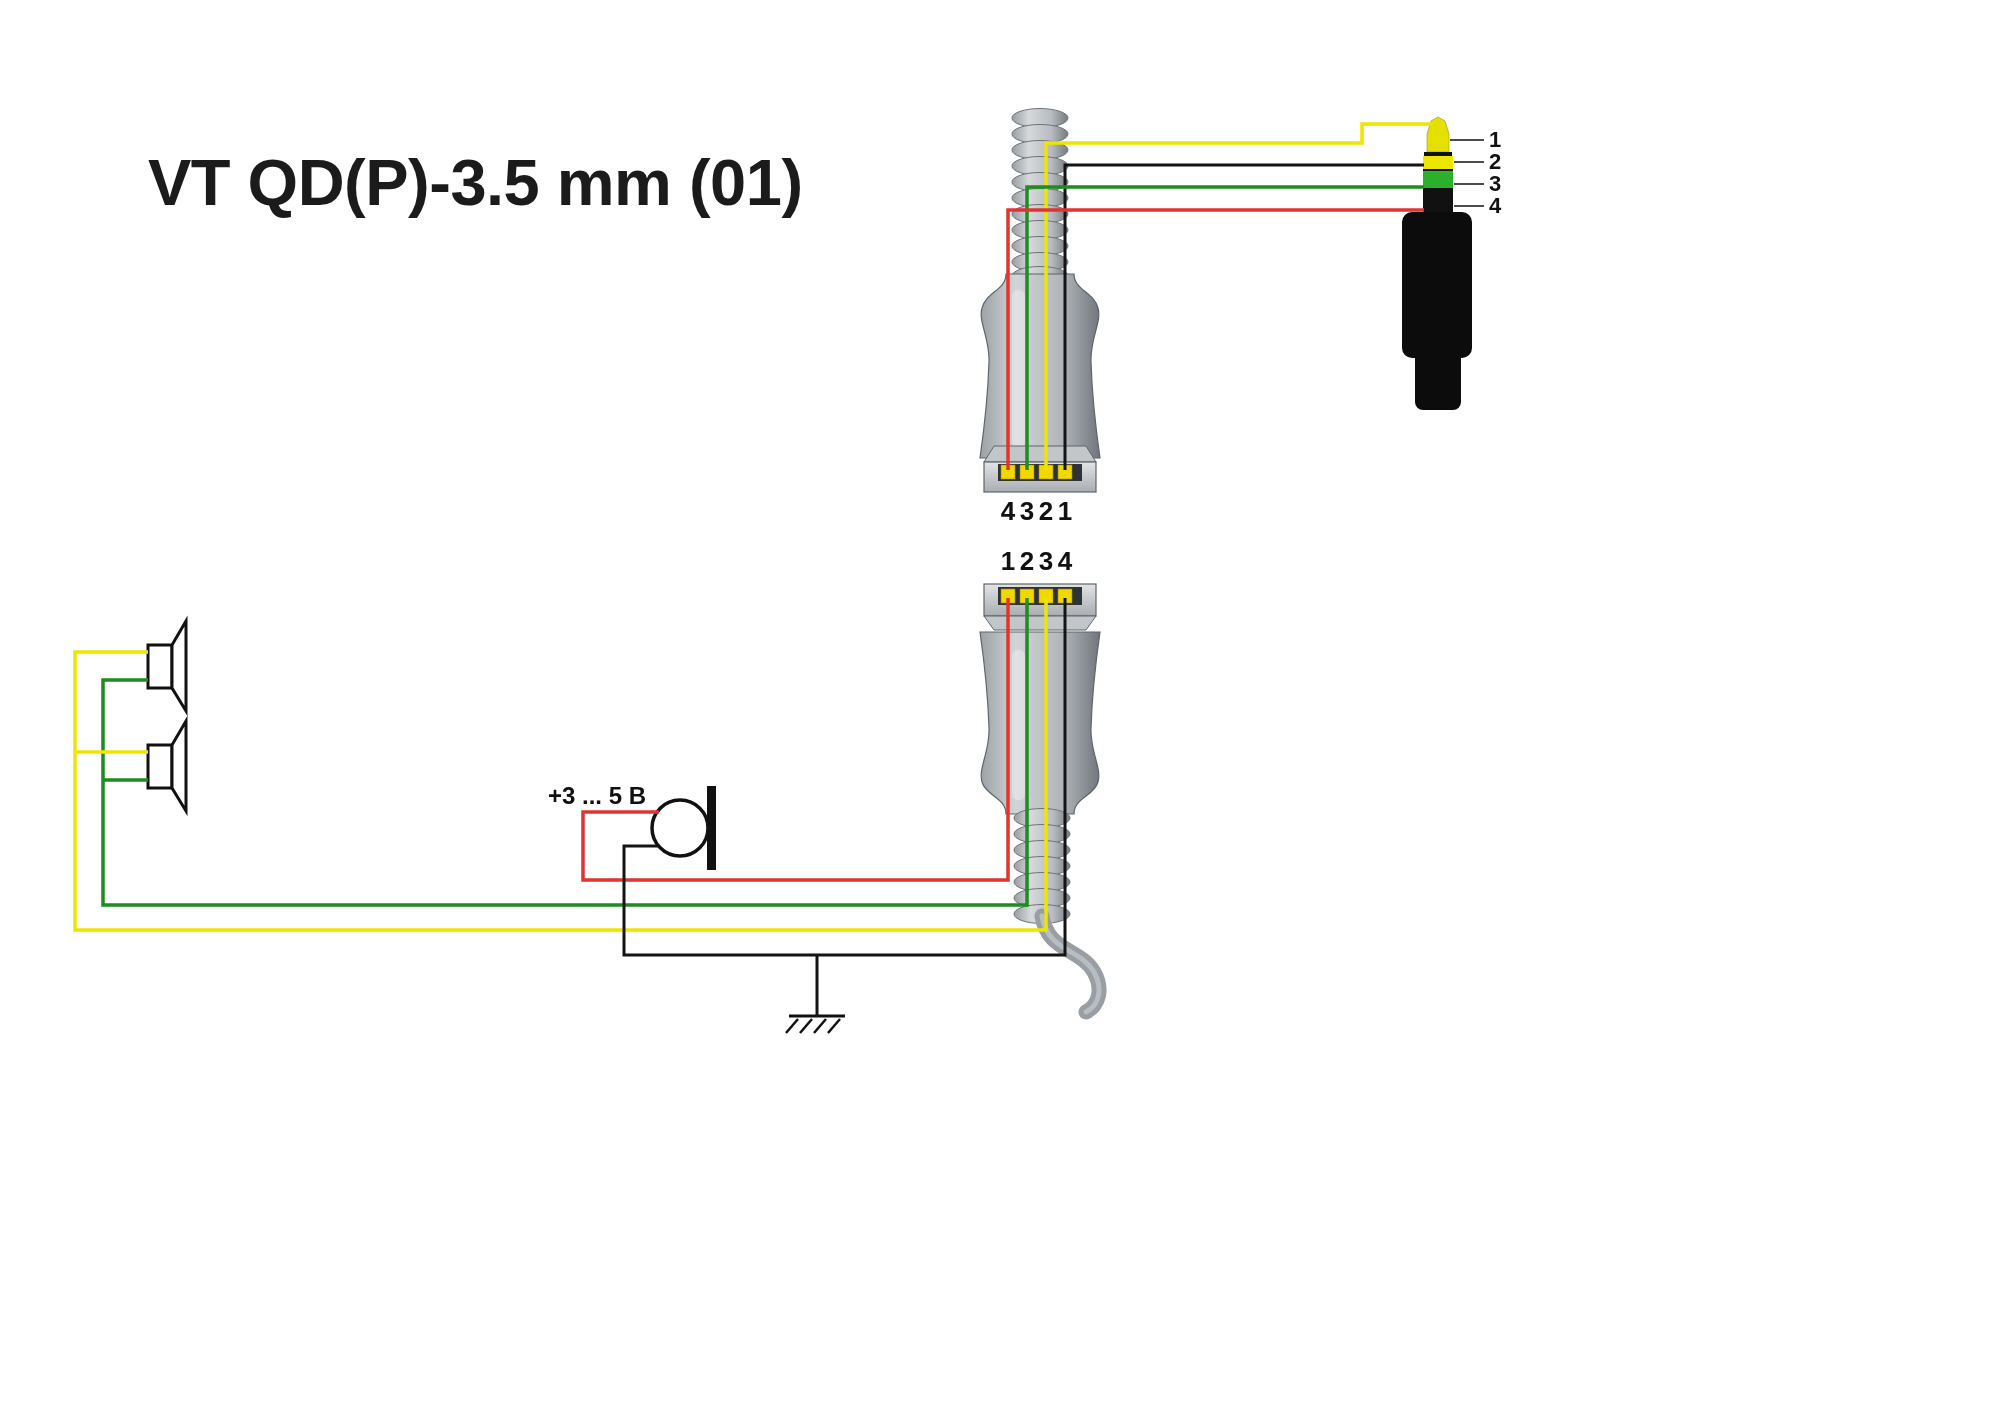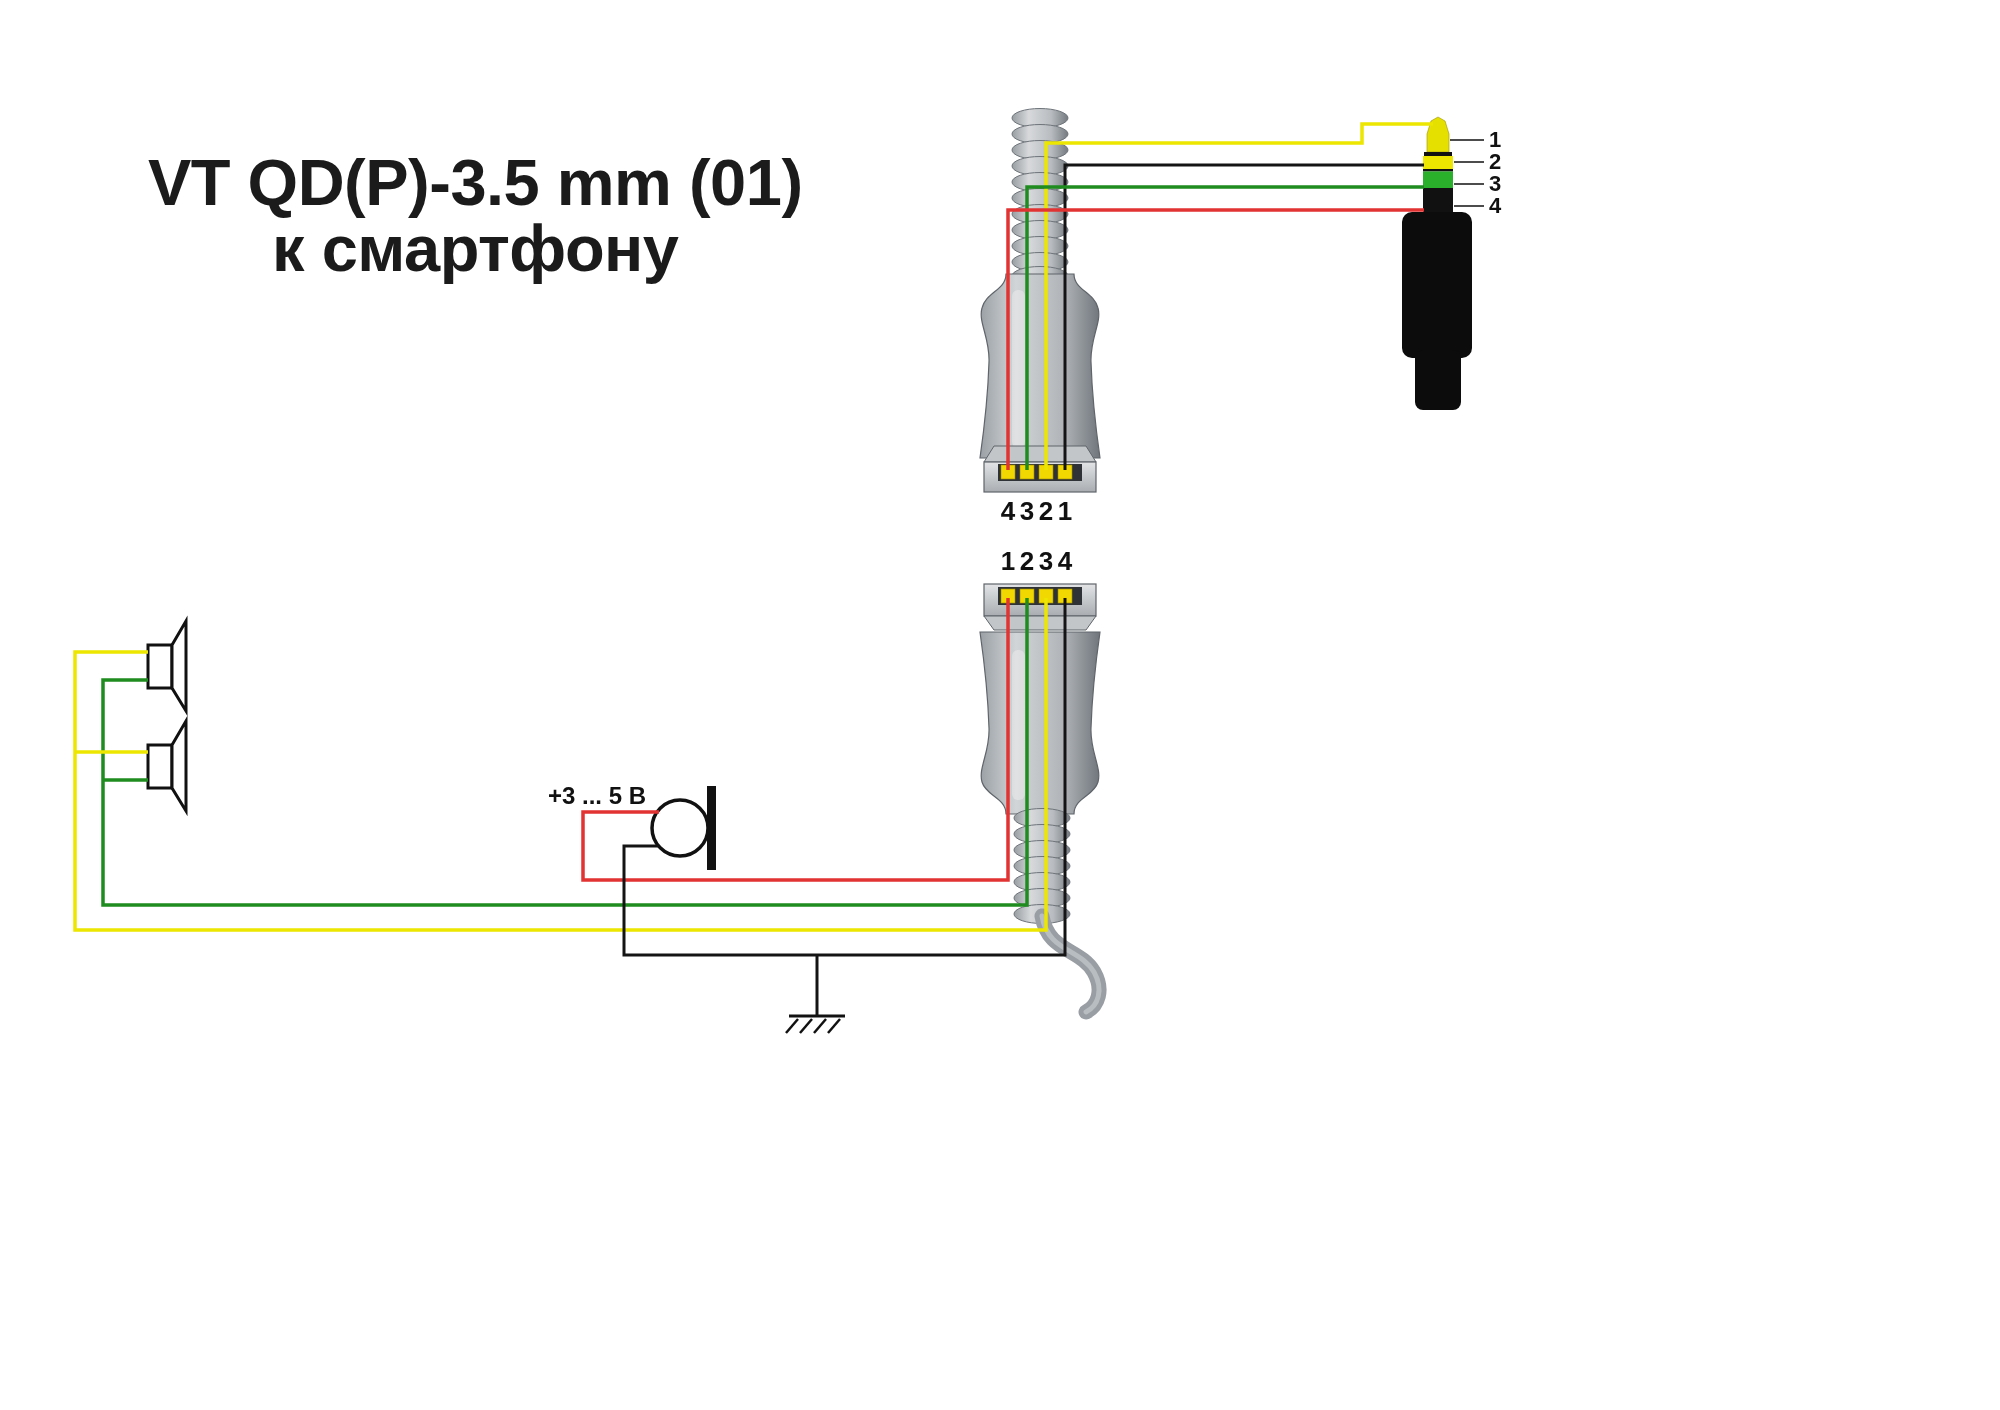--- a/index.html
+++ b/index.html
@@ -13,21 +13,20 @@
   text.plugpin{font-size:22px;}
   text.miclabel{font-size:24px;}
 </style>
 </head>
 <body>
 
 <div class="canvas">
 
   <div class="title">
     <div>VT QD(P)-3.5 mm (01)</div>
-    <div>к смартфону</div>
   </div>
 
   <svg width="2000" height="1410" viewBox="0 0 2000 1410">
 
     <defs>
       <linearGradient id="tubeGrad" x1="0" y1="0" x2="1" y2="0">
         <stop offset="0%" stop-color="#979da2"></stop>
         <stop offset="30%" stop-color="#d7d9db"></stop>
         <stop offset="70%" stop-color="#b8bcc0"></stop>
         <stop offset="100%" stop-color="#747a80"></stop>

